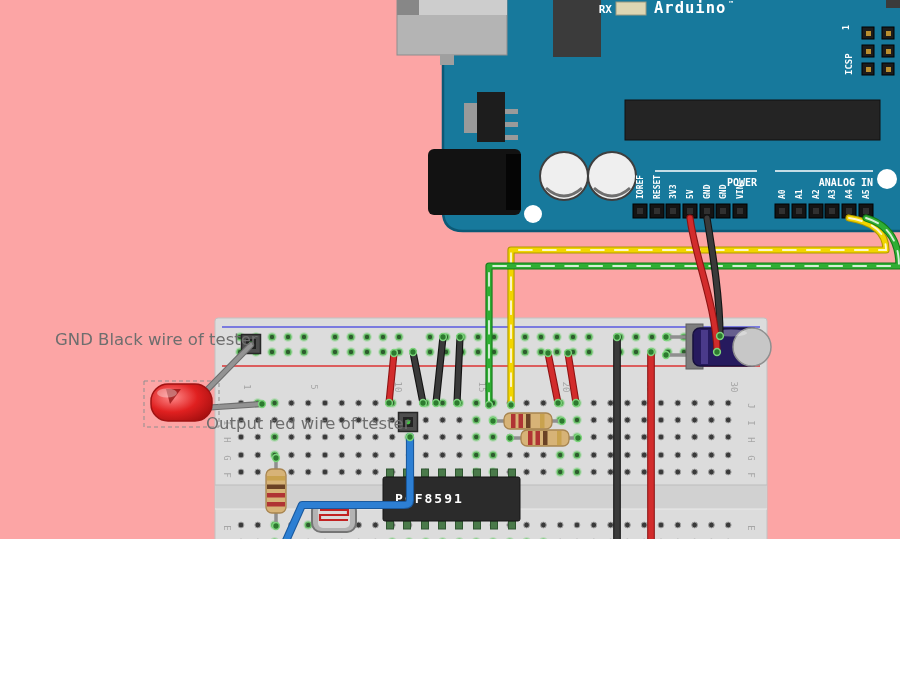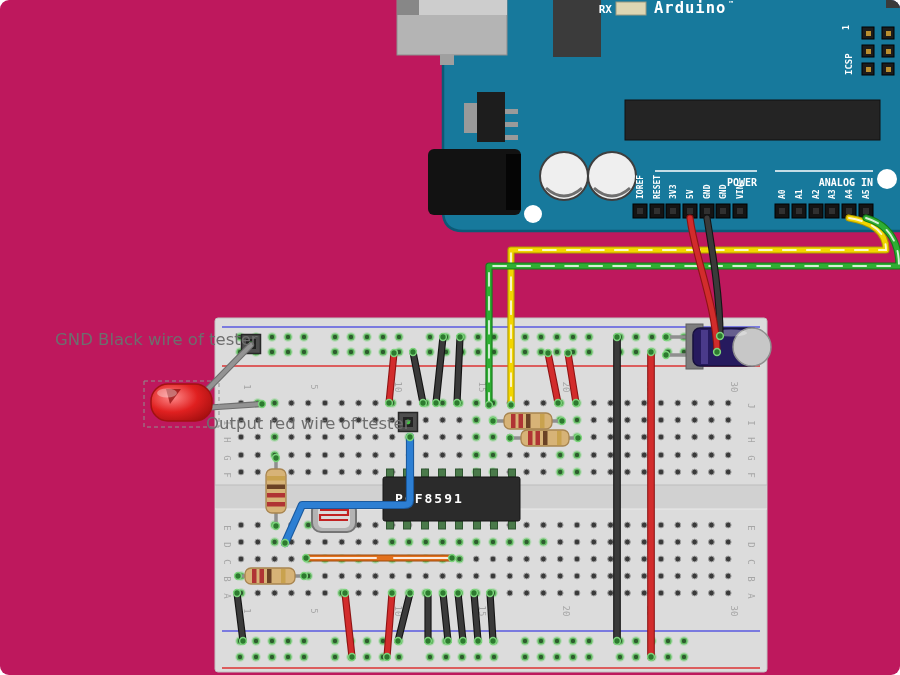--- a/index.html
+++ b/index.html
@@ -1,17 +1,17 @@
 <!DOCTYPE html>
 <html><head>
 <meta charset="utf-8">
 <style>
   html,body{margin:0;padding:0;background:#ffffff;}
-  .stage{position:relative;width:900px;height:675px;background:#be185d;overflow:hidden;
-         font-family:"DejaVu Sans", sans-serif;border-radius:9px;}
+  .stage{position:relative;width:900px;height:539px;background:#fca5a5;overflow:hidden;
+         font-family:"DejaVu Sans", sans-serif;}
   svg{display:block}
   text{user-select:none}
   .annot{font-family:"DejaVu Sans", sans-serif;font-size:16.5px;fill:#6e6e6e;}
   .ardmono{font-family:"DejaVu Sans Mono", monospace;fill:#ffffff;font-weight:bold;}
   .bblbl{font-family:"DejaVu Sans Mono", monospace;font-size:9px;fill:#a6a6a6;}
 </style>
 </head>
 <body>
 
 <div class="stage">

